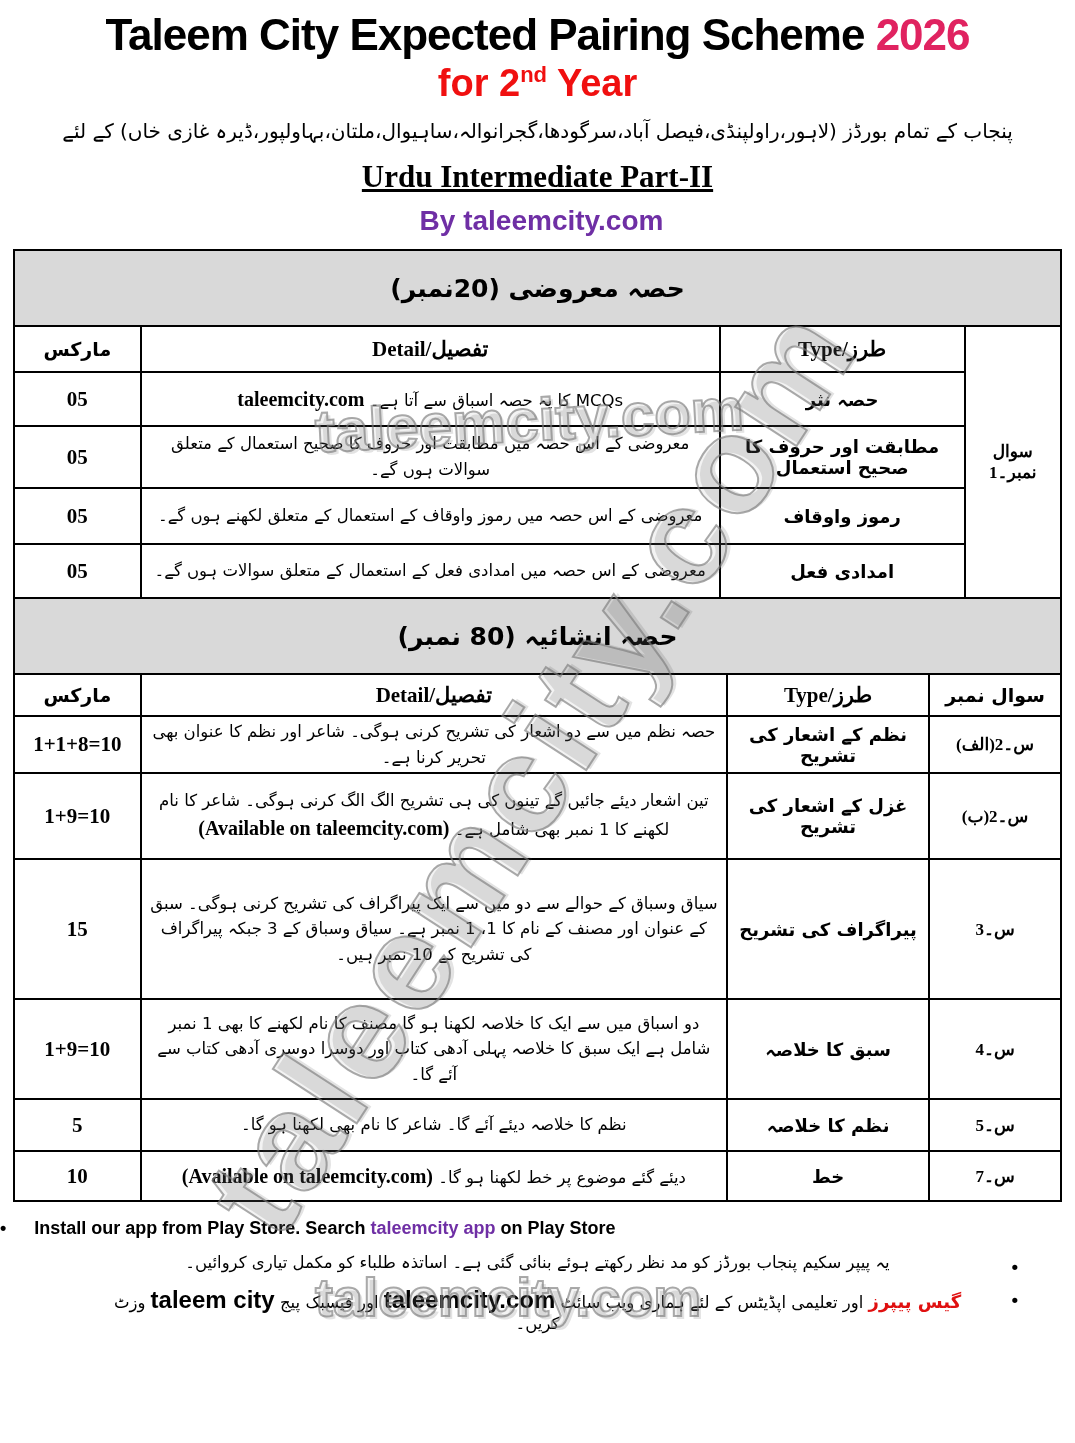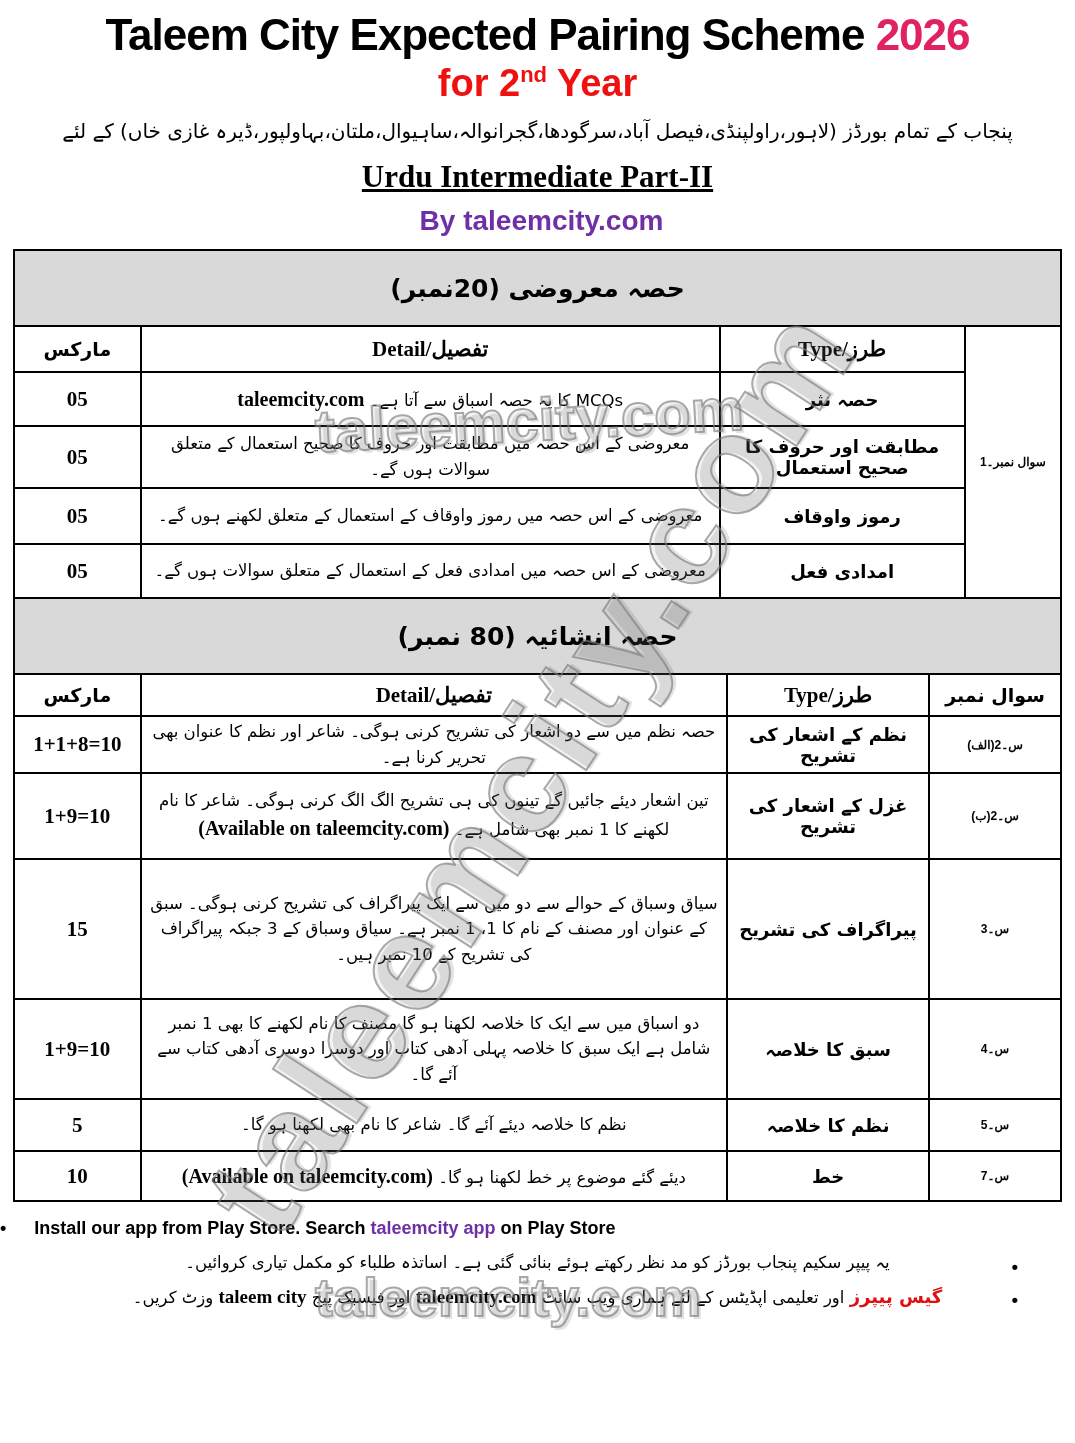--- a/index.html
+++ b/index.html
@@ -59,40 +59,40 @@
   td.detail .bold-latin {
     font-family:"Liberation Serif", serif; font-weight:700; font-size:20px;
     direction:ltr; unicode-bidi:embed;
   }
   td.qtype {
     direction:rtl; text-align:center;
     font-family:"DejaVu Sans", sans-serif; font-size:18px; font-weight:700;
   }
   td.qno {
     direction:rtl; text-align:center;
-    font-family:Liberation Sans, sans-serif; font-size:12px; font-weight:700;
+    font-family:Liberation Serif, serif; font-size:17px; font-weight:700;
   }
   
   .footer-en {
     margin:16px 0 0 0; text-align:left;
     font-family:Liberation Sans, sans-serif; font-size:18px; font-weight:700; color:#000;
   }
   .footer-en .bullet { margin-right:28px; }
   .footer-en .purple { color:#6f2fa5; }
   .footer-urdu {
     position:relative; direction:rtl; text-align:center;
     margin:14px 95px 0 95px;
     font-family:"DejaVu Sans", sans-serif; font-size:16.5px; color:#000;
   }
   .footer-urdu .r-bullet {
     position:absolute; right:-40px; top:4px; font-size:18px;
   }
   .footer-urdu .red-bold { color:#e01010; font-weight:700; font-size:18px; }
   .footer-urdu .latin-bold {
-    font-family:Liberation Serif, serif; font-weight:900; font-size:19px;
+    font-family:Liberation Sans, sans-serif; font-weight:900; font-size:24px;
     direction:ltr; unicode-bidi:embed;
   }
   
   .wm {
     position:absolute; white-space:nowrap; pointer-events:none; z-index:6;
     font-family:"Liberation Sans", sans-serif; font-weight:700;
     color:rgba(140,140,140,0.10);
     -webkit-text-stroke:2px rgba(125,125,125,0.65);
     text-shadow:3px 3px 0 rgba(70,70,70,0.15);
   }

